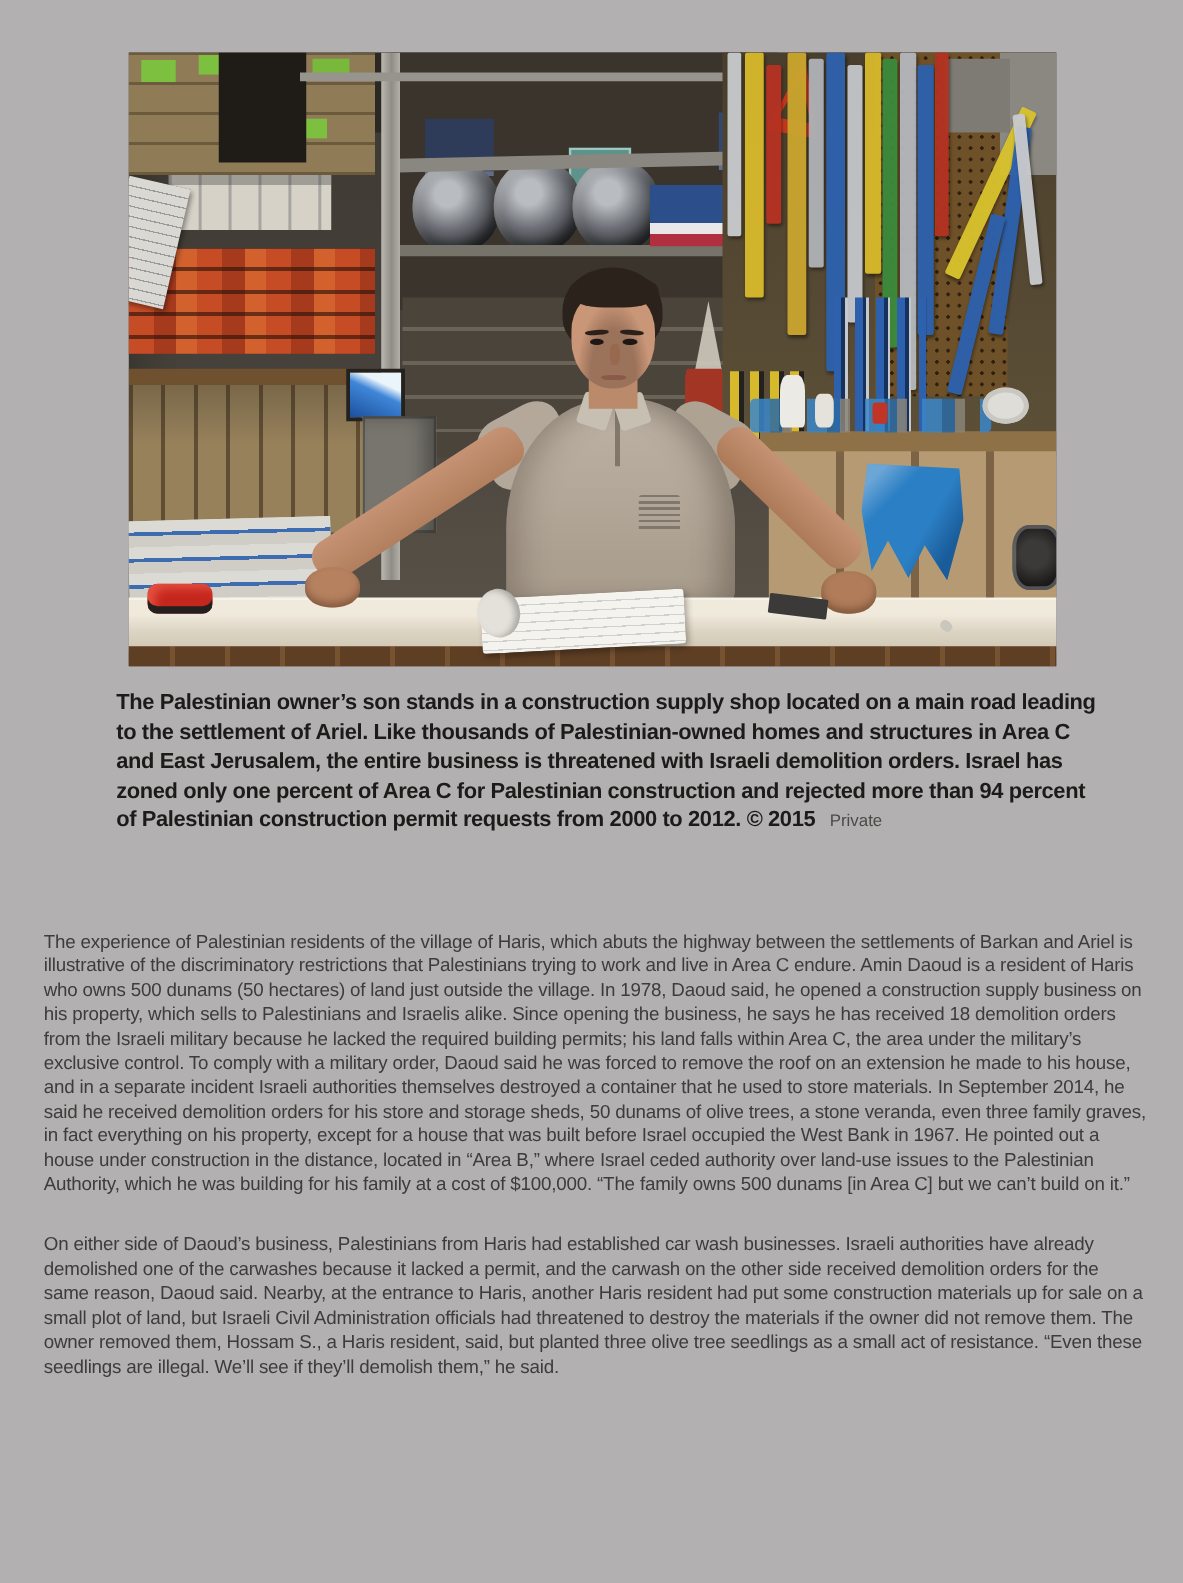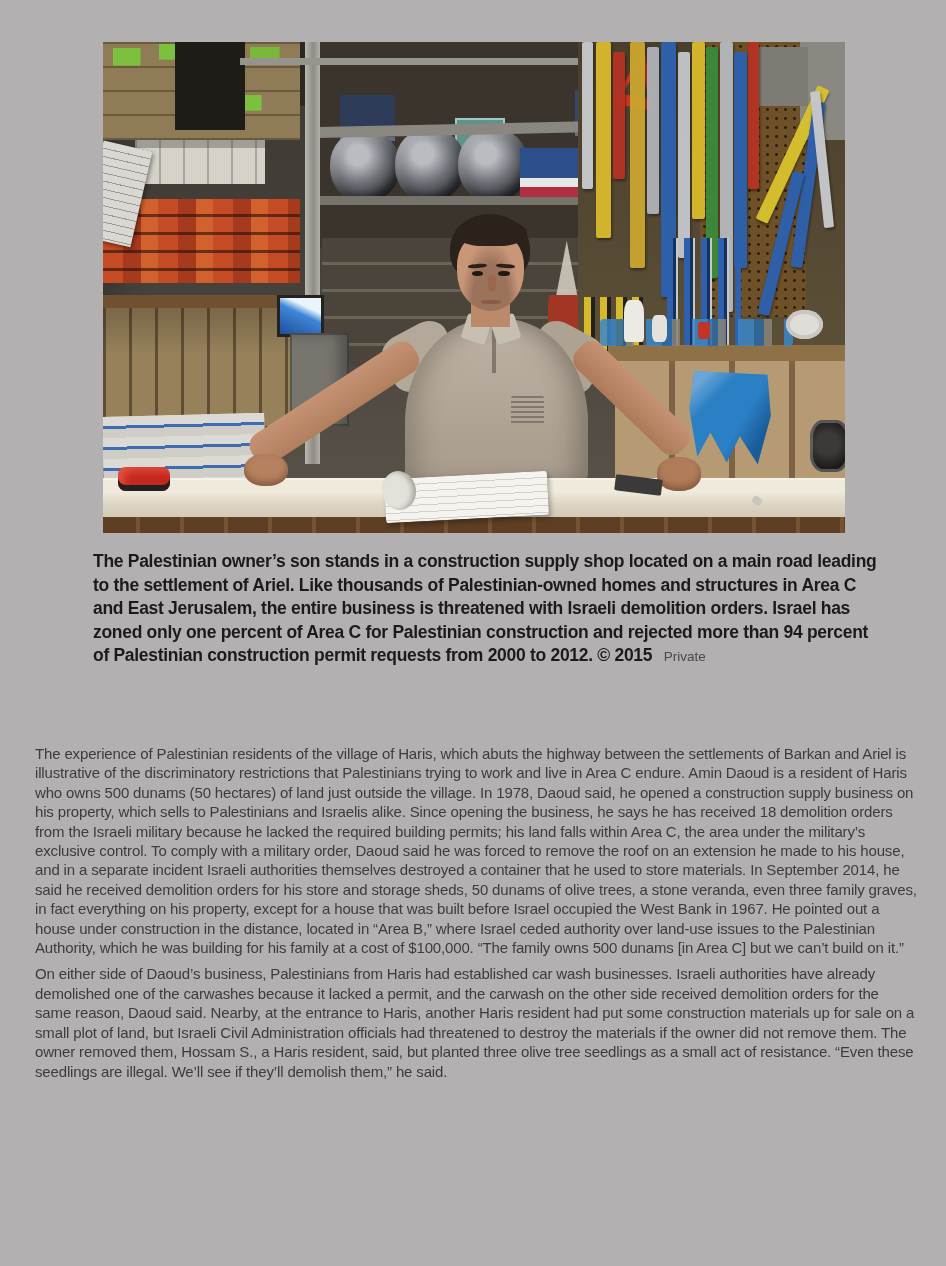--- a/index.html
+++ b/index.html
@@ -152,21 +152,21 @@
 
   
   .caption{position:absolute;left:93px;top:550px;width:784px;margin:0;
       font-weight:bold;font-size:17.5px;line-height:23.6px;letter-spacing:-0.3px;color:#1c1b19;}
   .caption .credit{font-weight:normal;font-size:13.5px;letter-spacing:0;color:#4b4a47;margin-left:7px;}
 
   
   .article{position:absolute;left:35px;top:744px;width:883px;
       font-size:15px;line-height:19.4px;letter-spacing:-0.15px;color:#3d3c3a;}
   .article p{margin:0;}
-  .article p + p{margin-top:7px;}
+  .article p + p{margin-top:29px;}
 </style>
 </head>
 <body>
 
 <div class="page">
 
   <figure class="photo" aria-label="The Palestinian owner’s son, wearing a gray polo shirt, stands with arms spread on a white counter of a construction supply shop, surrounded by shelves of boxes, red bins, a computer monitor, and walls of hanging tools">
     <div class="ceil"></div>
     <div class="lboxes"></div>
     <div class="ldark"></div>

